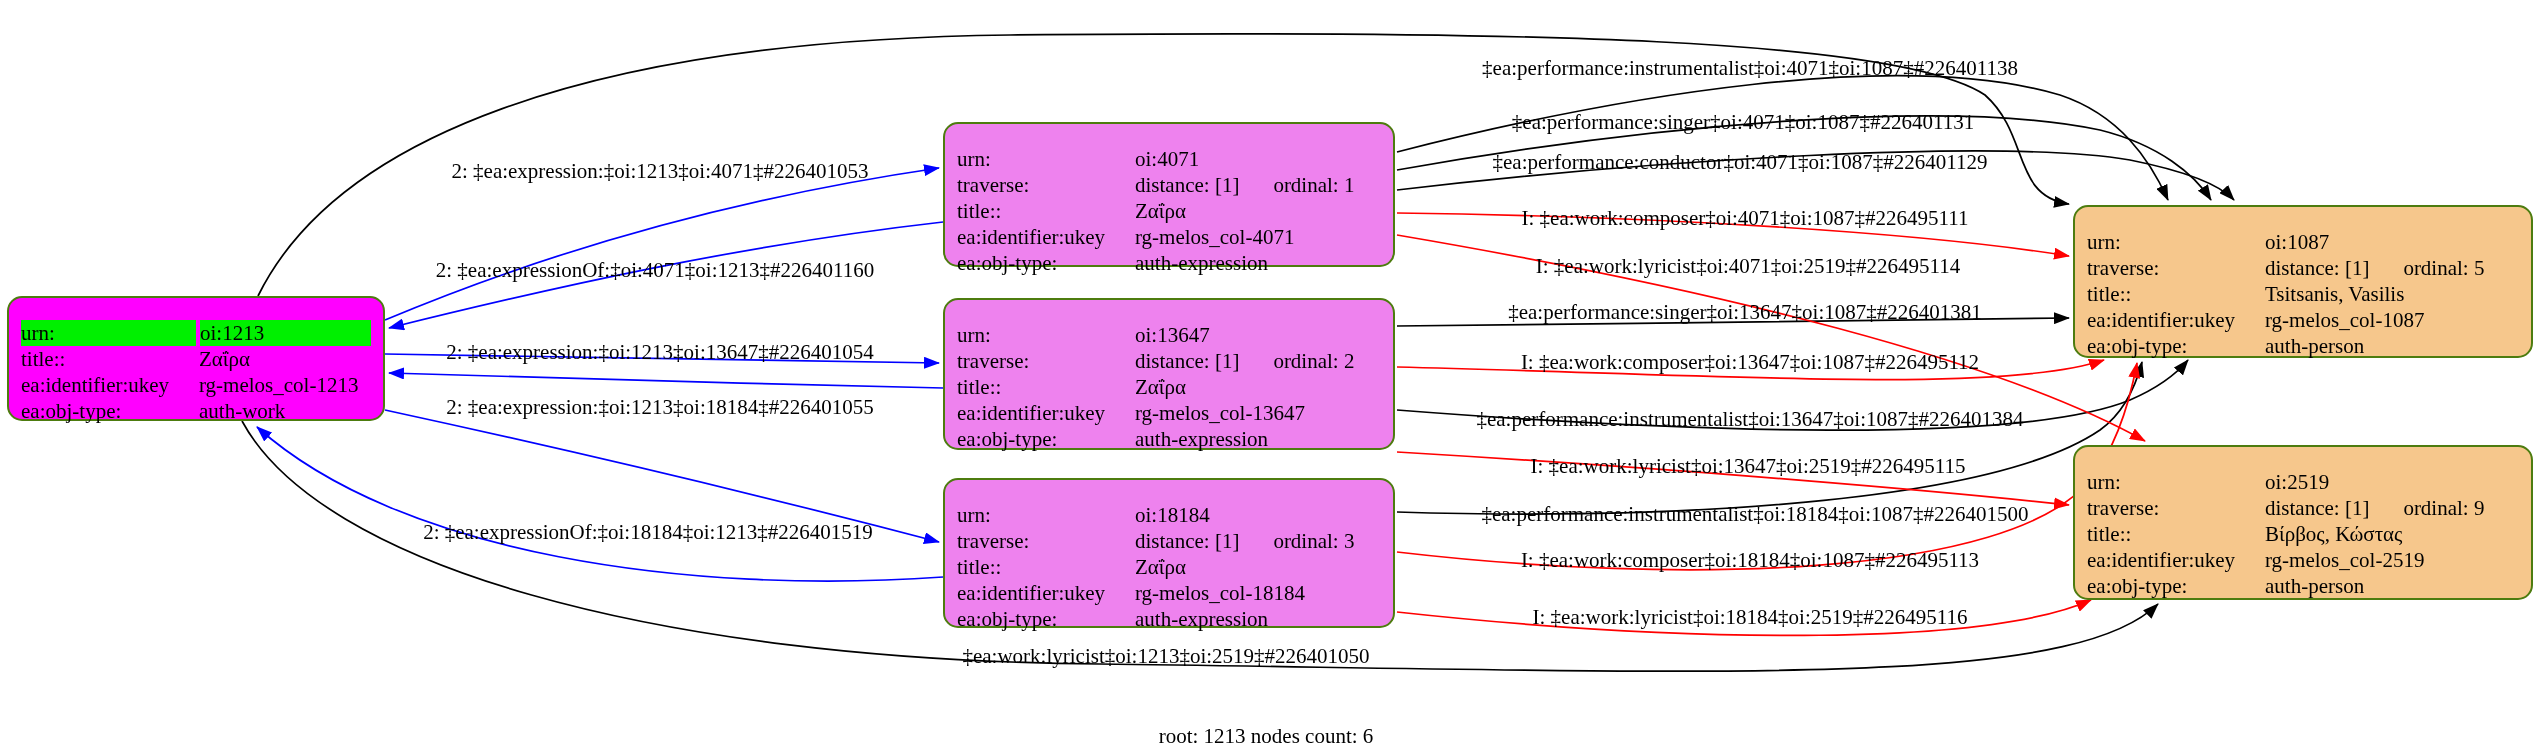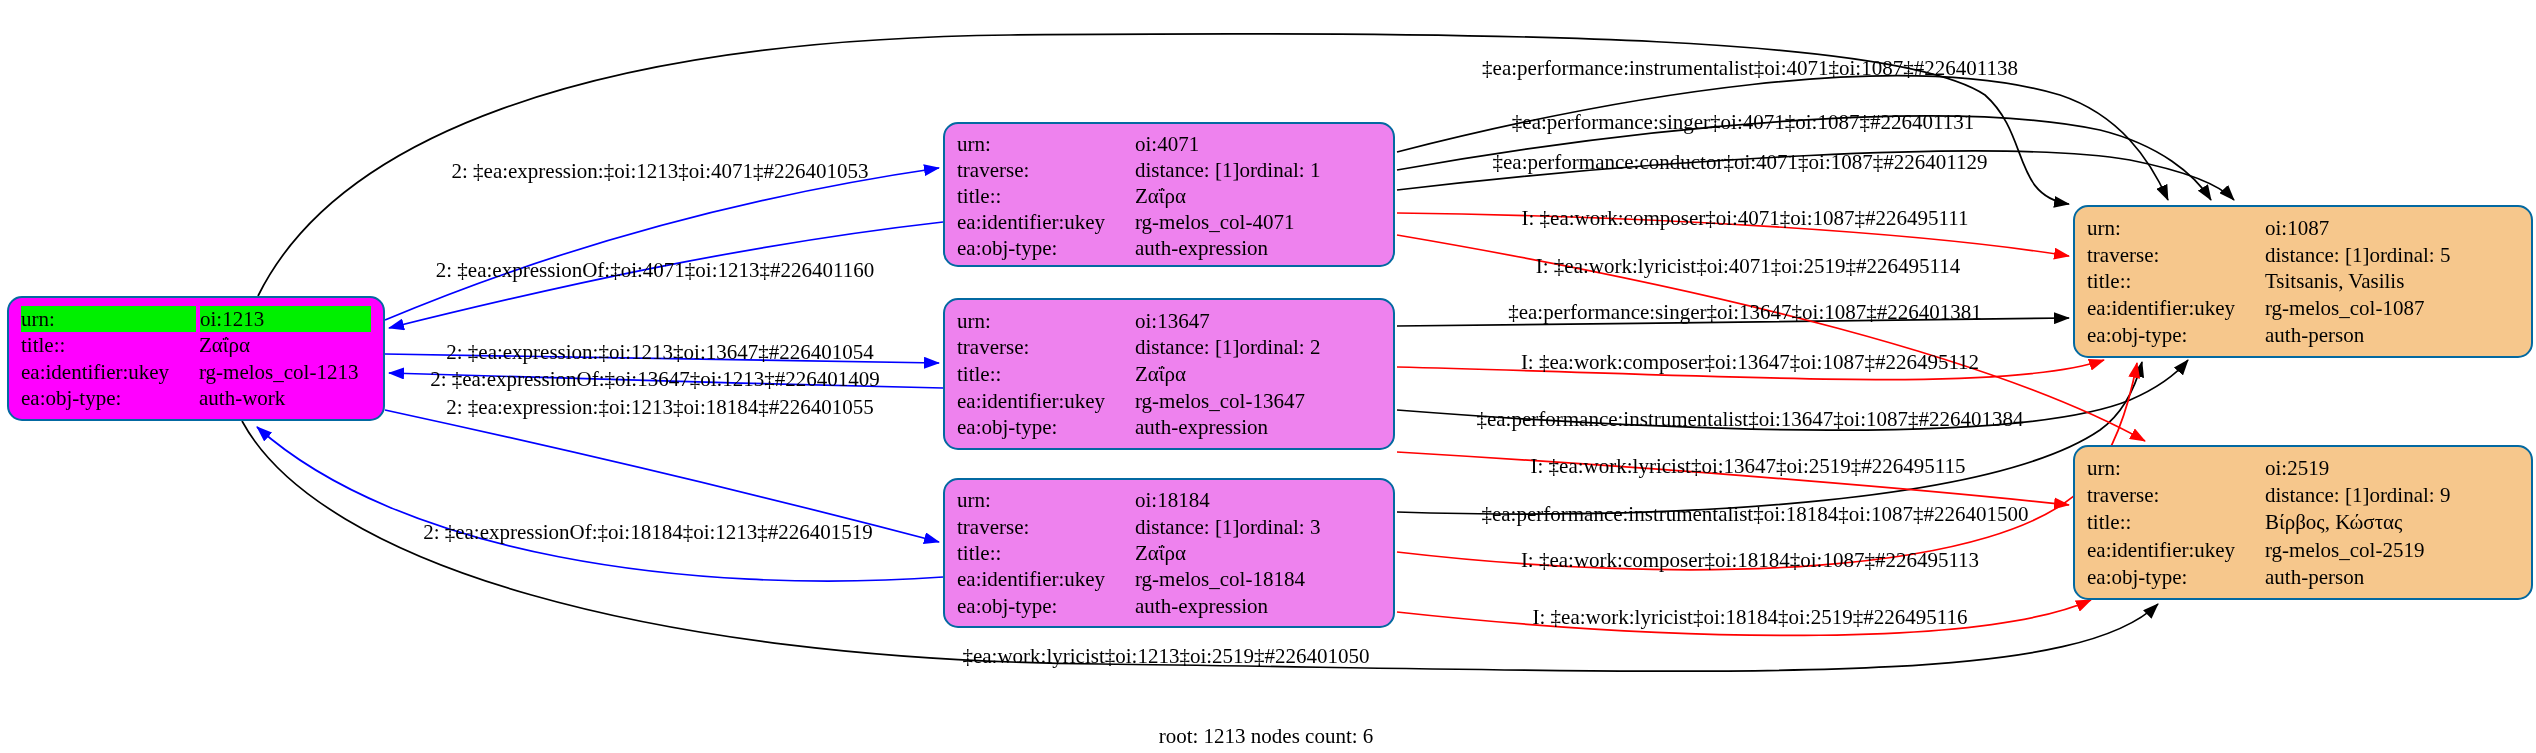--- a/index.html
+++ b/index.html
@@ -4,31 +4,31 @@
 <style>
   html,body{margin:0;padding:0;background:#ffffff;}
   .canvas{
     position:relative;width:2536px;height:753px;background:#ffffff;
     font-family:"Liberation Serif", "DejaVu Serif", serif;
     overflow:hidden;
   }
   .edge-layer{position:absolute;left:0;top:0;width:2536px;height:753px;}
   .node{
     position:absolute;box-sizing:border-box;
-    border:2px solid #0369a1;border-radius:15px;
-    padding:7px 12px;display:flex;flex-direction:column;justify-content:space-evenly;
+    border:2px solid #4d7c0f;border-radius:15px;
+    padding:22px 12px;display:flex;flex-direction:column;justify-content:space-evenly;
     font-size:21px;line-height:26px;color:#000;
   }
   .node-work{background:#ff00ff;}
   .node-expression{background:#ee82ee;}
   .node-person{background:#f6c78c;}
   .row{display:flex;align-items:baseline;white-space:nowrap;}
   .key{flex:0 0 178px;}
   .val{flex:1;}
-  .val2{font-family:Liberation Serif, serif;}
+  .val2{margin-left:34px;font-family:Liberation Serif, serif;}
   .urn-row .key{flex:0 0 175px;margin-right:4px;}
   .node-work .urn-row .key,
   .node-work .urn-row .val{background:#00f000;}
   .elabel{
     position:absolute;transform:translate(-50%,-50%);
     font-size:21px;color:#000;white-space:nowrap;
   }
   .footer-label{
     position:absolute;transform:translate(-50%,-50%);
     font-size:21px;color:#000;white-space:nowrap;
@@ -223,20 +223,19 @@
   <div class="elabel" style="left:1745px;top:312px">‡ea:performance:singer‡oi:13647‡oi:1087‡#226401381</div>
   <div class="elabel" style="left:1750px;top:362px">I: ‡ea:work:composer‡oi:13647‡oi:1087‡#226495112</div>
   <div class="elabel" style="left:1750px;top:419px">‡ea:performance:instrumentalist‡oi:13647‡oi:1087‡#226401384</div>
   <div class="elabel" style="left:1748px;top:466px">I: ‡ea:work:lyricist‡oi:13647‡oi:2519‡#226495115</div>
   <div class="elabel" style="left:1755px;top:514px">‡ea:performance:instrumentalist‡oi:18184‡oi:1087‡#226401500</div>
   <div class="elabel" style="left:1750px;top:560px">I: ‡ea:work:composer‡oi:18184‡oi:1087‡#226495113</div>
   <div class="elabel" style="left:1750px;top:617px">I: ‡ea:work:lyricist‡oi:18184‡oi:2519‡#226495116</div>
   <div class="elabel" style="left:660px;top:171px">2: ‡ea:expression:‡oi:1213‡oi:4071‡#226401053</div>
   <div class="elabel" style="left:655px;top:270px">2: ‡ea:expressionOf:‡oi:4071‡oi:1213‡#226401160</div>
   <div class="elabel" style="left:660px;top:352px">2: ‡ea:expression:‡oi:1213‡oi:13647‡#226401054</div>
-  <div class="elabel" style="left:655px;top:379px">2: ‡ea:expressionOf:‡oi:13647‡oi:1213‡#226401409</div>
   <div class="elabel" style="left:660px;top:407px">2: ‡ea:expression:‡oi:1213‡oi:18184‡#226401055</div>
   <div class="elabel" style="left:648px;top:532px">2: ‡ea:expressionOf:‡oi:18184‡oi:1213‡#226401519</div>
   <div class="elabel" style="left:1166px;top:656px">‡ea:work:lyricist‡oi:1213‡oi:2519‡#226401050</div>
 
   <div class="footer-label" style="left:1266px;top:736px">root: 1213 nodes count: 6</div>
 
 </div>
 
 </body></html>

